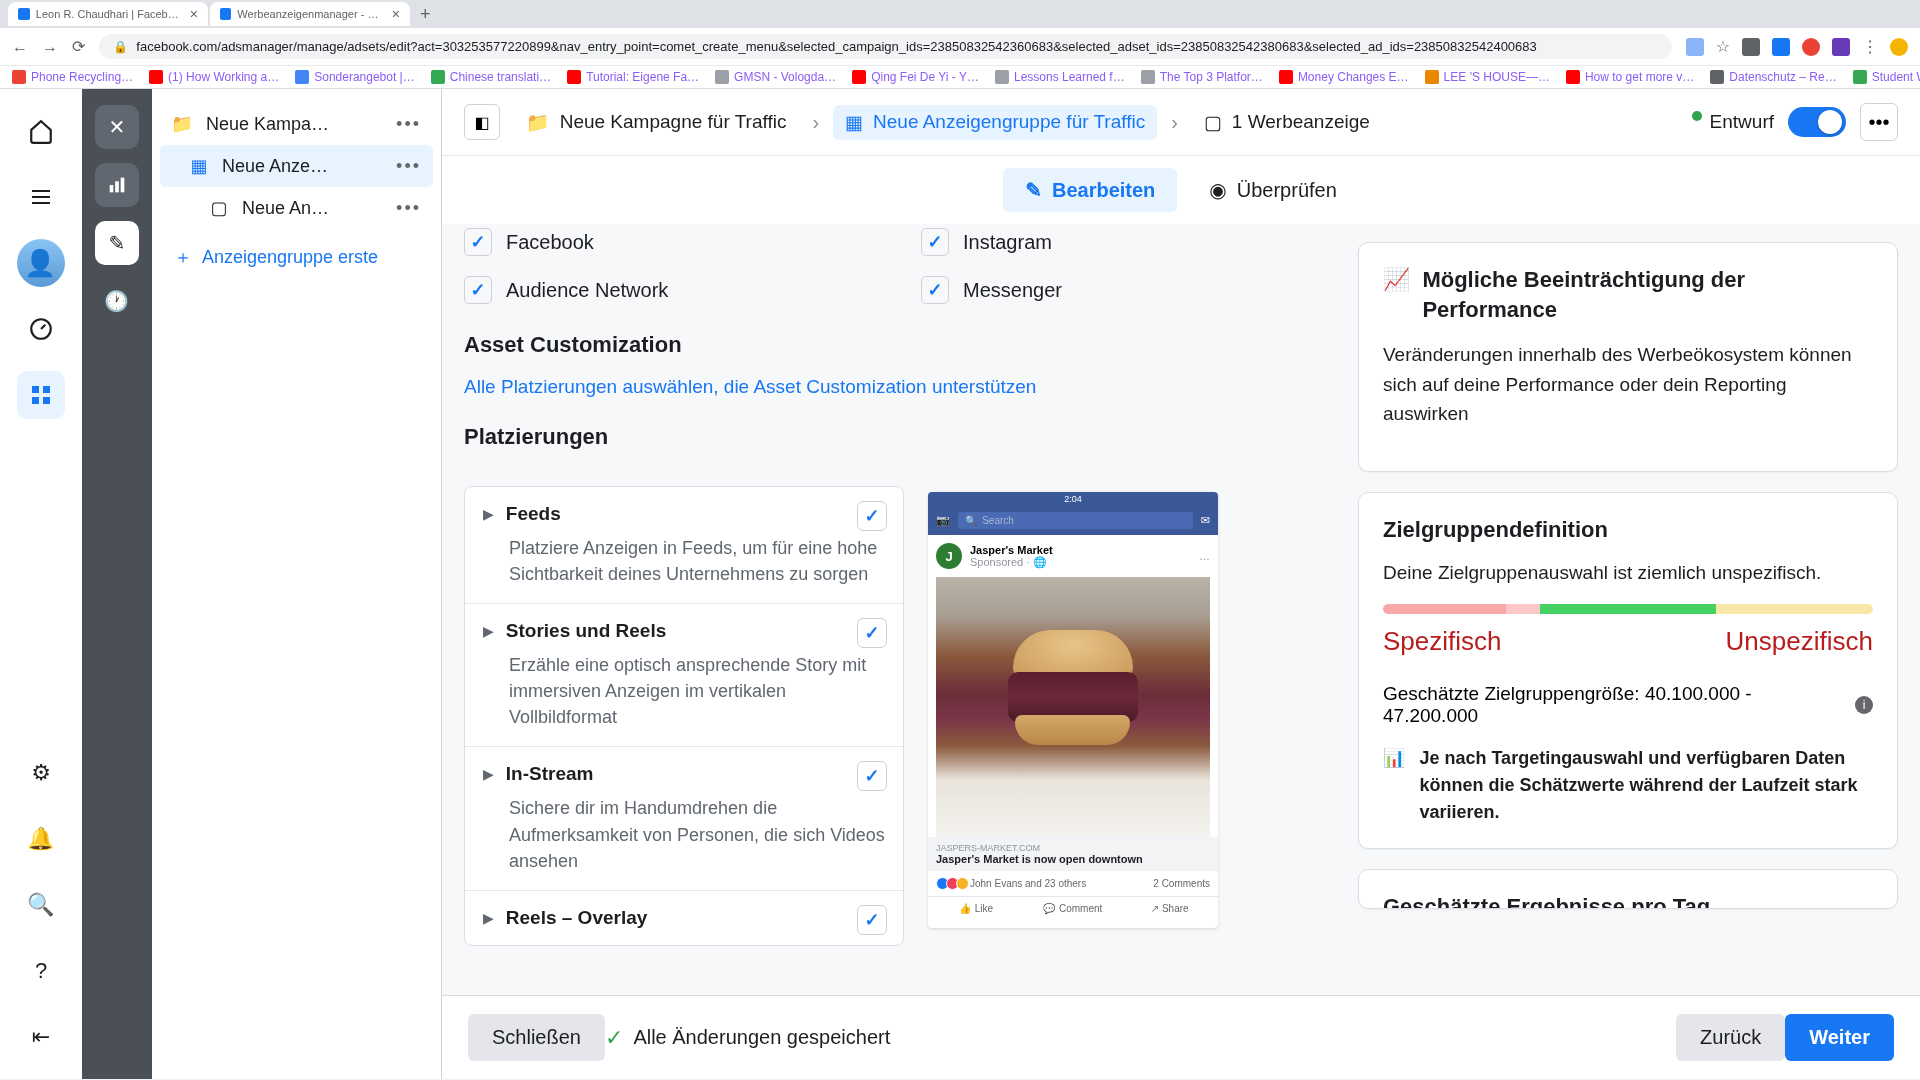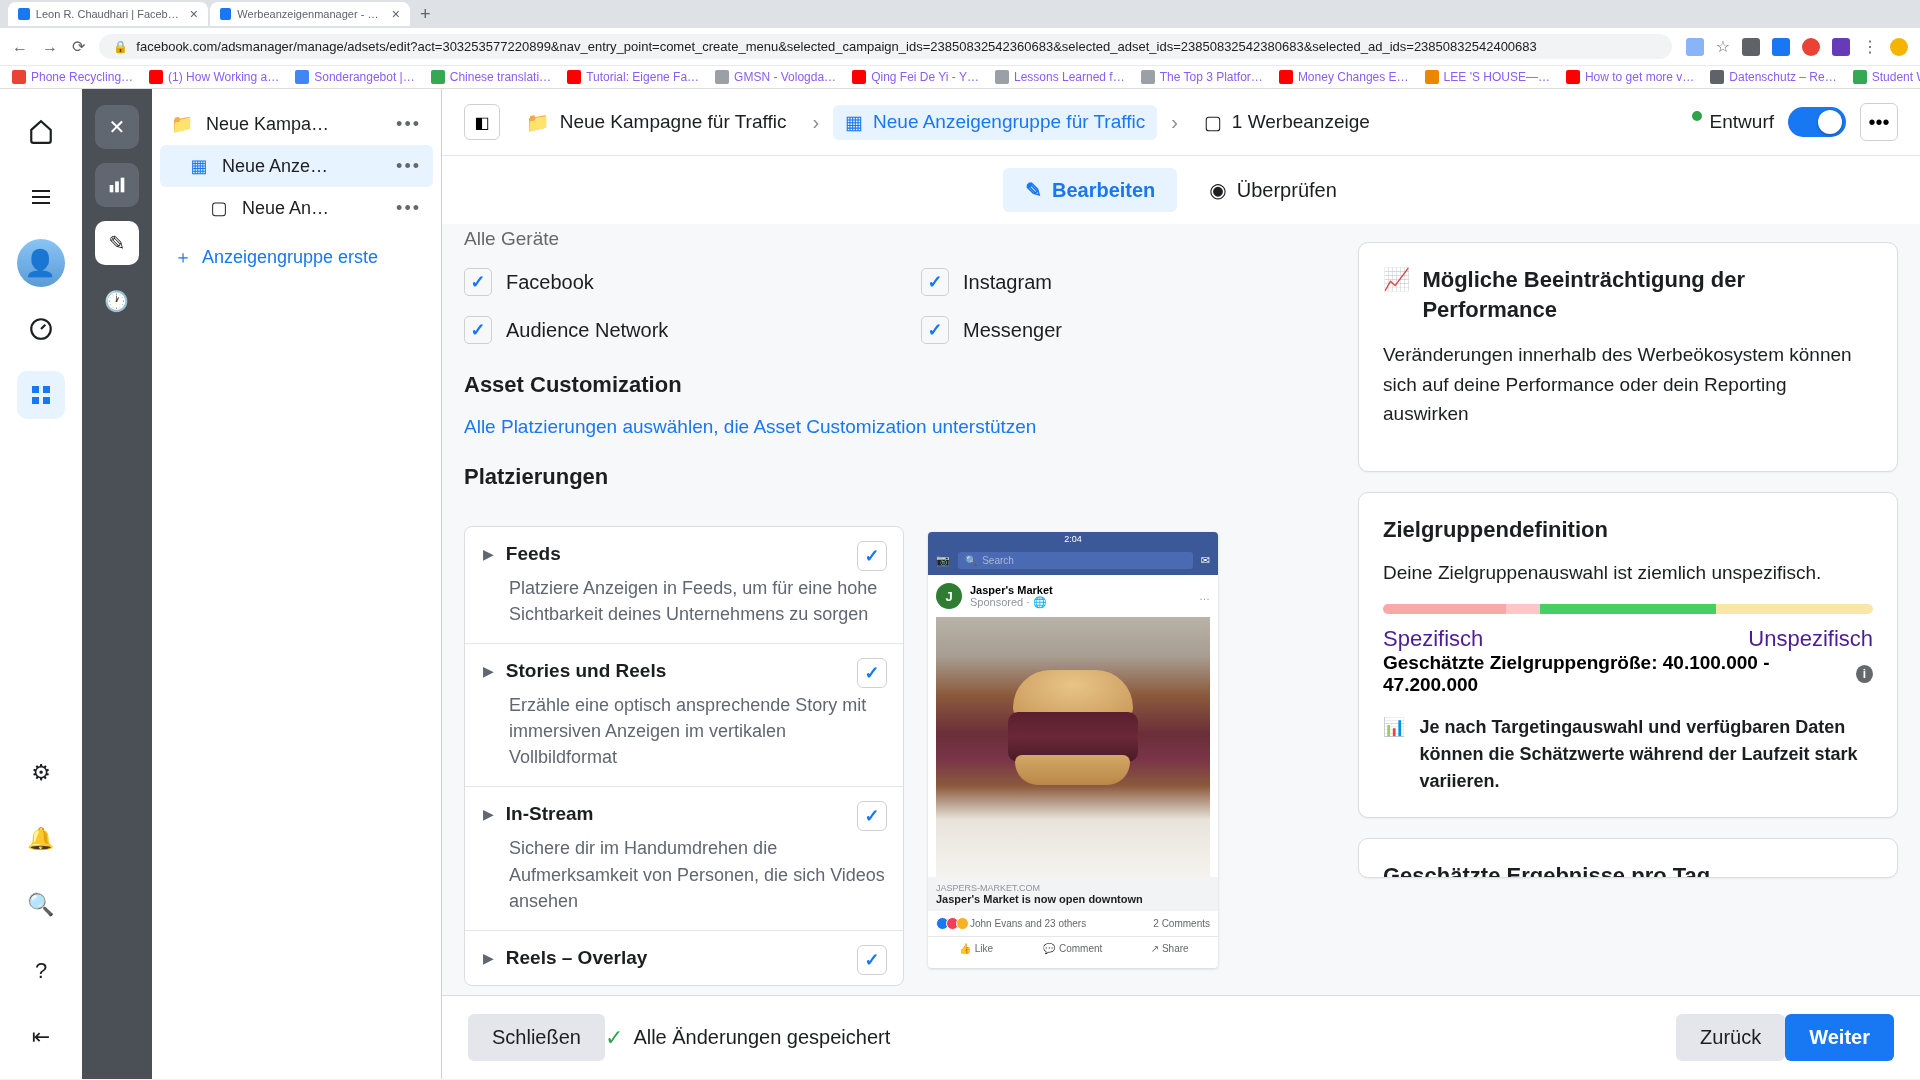--- a/index.html
+++ b/index.html
@@ -92,22 +92,22 @@
 .react{width:13px;height:13px;border-radius:50%;margin-right:-3px;border:1px solid #fff}
 .post-actions{display:flex;border-top:1px solid #e4e6eb;margin:0 -8px}
 .post-act{flex:1;text-align:center;padding:6px 0;font-size:10px;color:#65676b}
 .right-col{width:540px;padding-top:18px}
 .card{background:#fff;border:1px solid #dadde1;border-radius:10px;padding:22px 24px;margin-bottom:20px;box-shadow:0 1px 2px rgba(0,0,0,.05)}
 .card-h{display:flex;gap:12px;font-size:22px;font-weight:700;color:#1c1e21;margin-bottom:16px;line-height:1.35}
 .card-icon{color:#1877f2;font-size:22px}
 .card-p{font-size:19px;color:#1c1e21;line-height:1.55;margin-bottom:20px}
 .card-exp{display:flex;align-items:center;justify-content:space-between;font-size:19px;font-weight:600;cursor:pointer}
 .gauge{height:10px;border-radius:5px;background:linear-gradient(90deg,#f9a8a8 0 25%,#fbc7c7 25% 32%,#45d162 32% 68%,#f9e7a8 68% 100%);margin:16px 0 12px}
-.gauge-labels{display:flex;justify-content:space-between;font-size:22px;color:#4c1d95;}
-.est{font-size:19px;font-weight:700;margin-bottom:18px;display:flex;align-items:center;gap:8px}
+.gauge-labels{display:flex;justify-content:space-between;font-size:26px;color:#b91c1c;margin-bottom:26px}
+.est{font-size:19px;font-weight:400;margin-bottom:18px;display:flex;align-items:center;gap:8px}
 .info-i{width:18px;height:18px;border-radius:50%;background:#65676b;color:#fff;font-size:12px;display:inline-flex;align-items:center;justify-content:center}
 .note{display:flex;gap:14px;font-size:18px;font-weight:600;color:#1c1e21;line-height:1.5}
 .footer{display:flex;align-items:center;padding:18px 26px;background:#fff;border-top:1px solid #dadde1;}
 .btn{padding:12px 24px;border-radius:6px;font-size:20px;cursor:pointer;border:none}
 .btn-ghost{background:#e4e6eb;color:#1c1e21}
 .btn-primary{background:#1877f2;color:#fff;font-weight:600}
 .saved{display:flex;align-items:center;gap:10px;font-size:20px;color:#1c1e21}
 .saved-check{color:#31a24c;font-size:22px}
 .footer-spacer{flex:1}
 svg{display:block}
@@ -316,21 +316,20 @@
           <span>Bearbeiten</span>
         </div>
       <div class="subtab">
           <span>◉</span>
           <span>Überprüfen</span>
         </div>
     </div>
 
     <div class="content">
       <div class="left-col">
-        <div class="section-label">Alle Geräte</div>
         <div class="checks">
           <label class="check">
               <span class="cbox">✓</span>
               <span>Facebook</span>
             </label>
           <label class="check">
               <span class="cbox">✓</span>
               <span>Instagram</span>
             </label>
           <label class="check">

